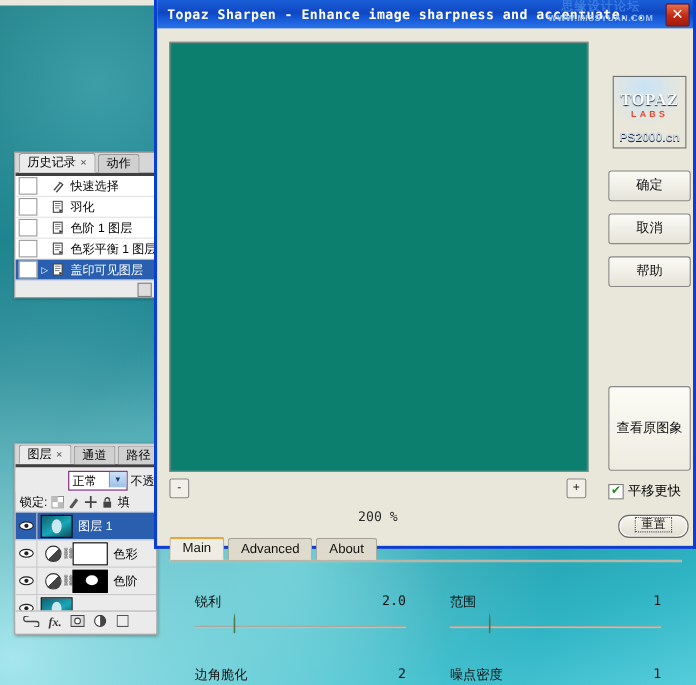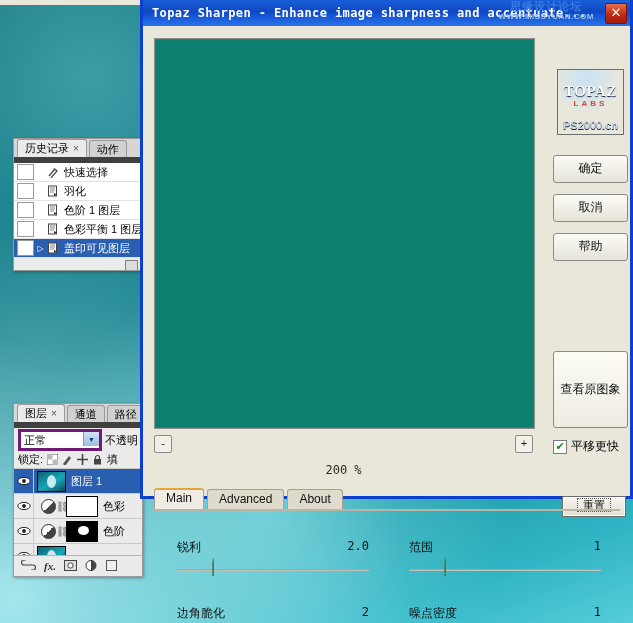--- a/index.html
+++ b/index.html
@@ -24,21 +24,21 @@
 
   
   .ps-panel{
     position:absolute;background:#ebebeb;
     border:1px solid #9a9a9a;
     box-shadow:1px 1px 3px rgba(0,0,0,.35);
     font-size:11px;color:#000;overflow:hidden;
   }
   .ps-tabrow{
     height:18px;background:#d6d6d6;
-    border-bottom:6px solid #404040;
+    border-bottom:3px solid #404040;
     display:flex;align-items:flex-end;padding-left:3px;
   }
   .ps-tab{
     height:16px;line-height:16px;padding:0 7px;margin-right:2px;
     background:#d0d0d0;border:1px solid #9a9a9a;border-bottom:none;
     border-radius:3px 3px 0 0;font-size:11px;white-space:nowrap;
   }
   .ps-tab.active{background:#ebebeb;border-bottom:1px solid #ebebeb;}
   .tab-x{margin-left:4px;color:#555;font-size:10px;}
 
@@ -63,22 +63,22 @@
   }
   .foot-btn{width:11px;height:11px;border:1px solid #808080;background:#dcdcdc;}
 
   
   #layers-panel{left:13px;top:403px;width:128px;height:172px;}
   .lay-mode{
     height:20px;display:flex;align-items:center;padding:2px 2px 0 4px;gap:3px;
     background:#ebebeb;
   }
   .lay-select{
-    width:75px;height:16px;background:#fff;border:3px solid #701a75;
-    display:flex;align-items:center;font-size:11px;padding-left:3px;position:relative;
+    width:75px;height:16px;background:#fff;border:1px solid #701a75;
+    display:flex;align-items:center;font-size:11px;padding-left:3px;position:relative;margin-left:44px;
   }
   .lay-select .chev{
     position:absolute;right:0;top:0;width:15px;height:14px;
     background:linear-gradient(#cfe3f6,#9dc0e4);border-left:1px solid #7f9db9;
     display:flex;align-items:center;justify-content:center;font-size:7px;color:#113d73;
   }
   .lay-opacity{font-size:11px;white-space:nowrap;overflow:hidden;}
   .lay-lock{
     height:18px;display:flex;align-items:center;gap:4px;padding-left:4px;font-size:11px;
     border-bottom:1px solid #c7c7c7;
@@ -206,24 +206,23 @@
     display:flex;align-items:center;justify-content:center;font-size:12px;color:#111;
   }
   #chk-row{position:absolute;left:410px;top:412px;display:flex;align-items:center;gap:4px;font-size:12px;}
   .chkbox{
     width:12px;height:12px;background:#fff;border:1px solid #7a7a7a;
     color:#1a8a1a;font-size:11px;line-height:10px;text-align:center;font-weight:bold;
   }
   #btn-reset{
     position:absolute;left:419px;top:442px;width:62px;height:19px;
     background:linear-gradient(180deg,#f7f5ec,#e2e0d4);
-    border:1px solid #6a6a6a;border-radius:0;
+    border:1px solid #6a6a6a;border-radius:10px;
     font-size:11px;text-align:center;line-height:17px;color:#111;
     box-shadow:inset 0 0 0 1px #fff;
-    margin-top:28px;
   }
   #btn-reset span{border:1px dotted #555;padding:0 5px;}
 
   
   #tabrow{position:absolute;left:11px;top:464px;right:10px;height:19px;display:flex;align-items:flex-end;}
   .ttab{
     height:19px;line-height:18px;padding:0 11px;margin-right:3px;
     background:#dedbcc;border:1px solid #a3a096;border-bottom:none;
     border-radius:3px 3px 0 0;font-size:12px;color:#111;
   }

